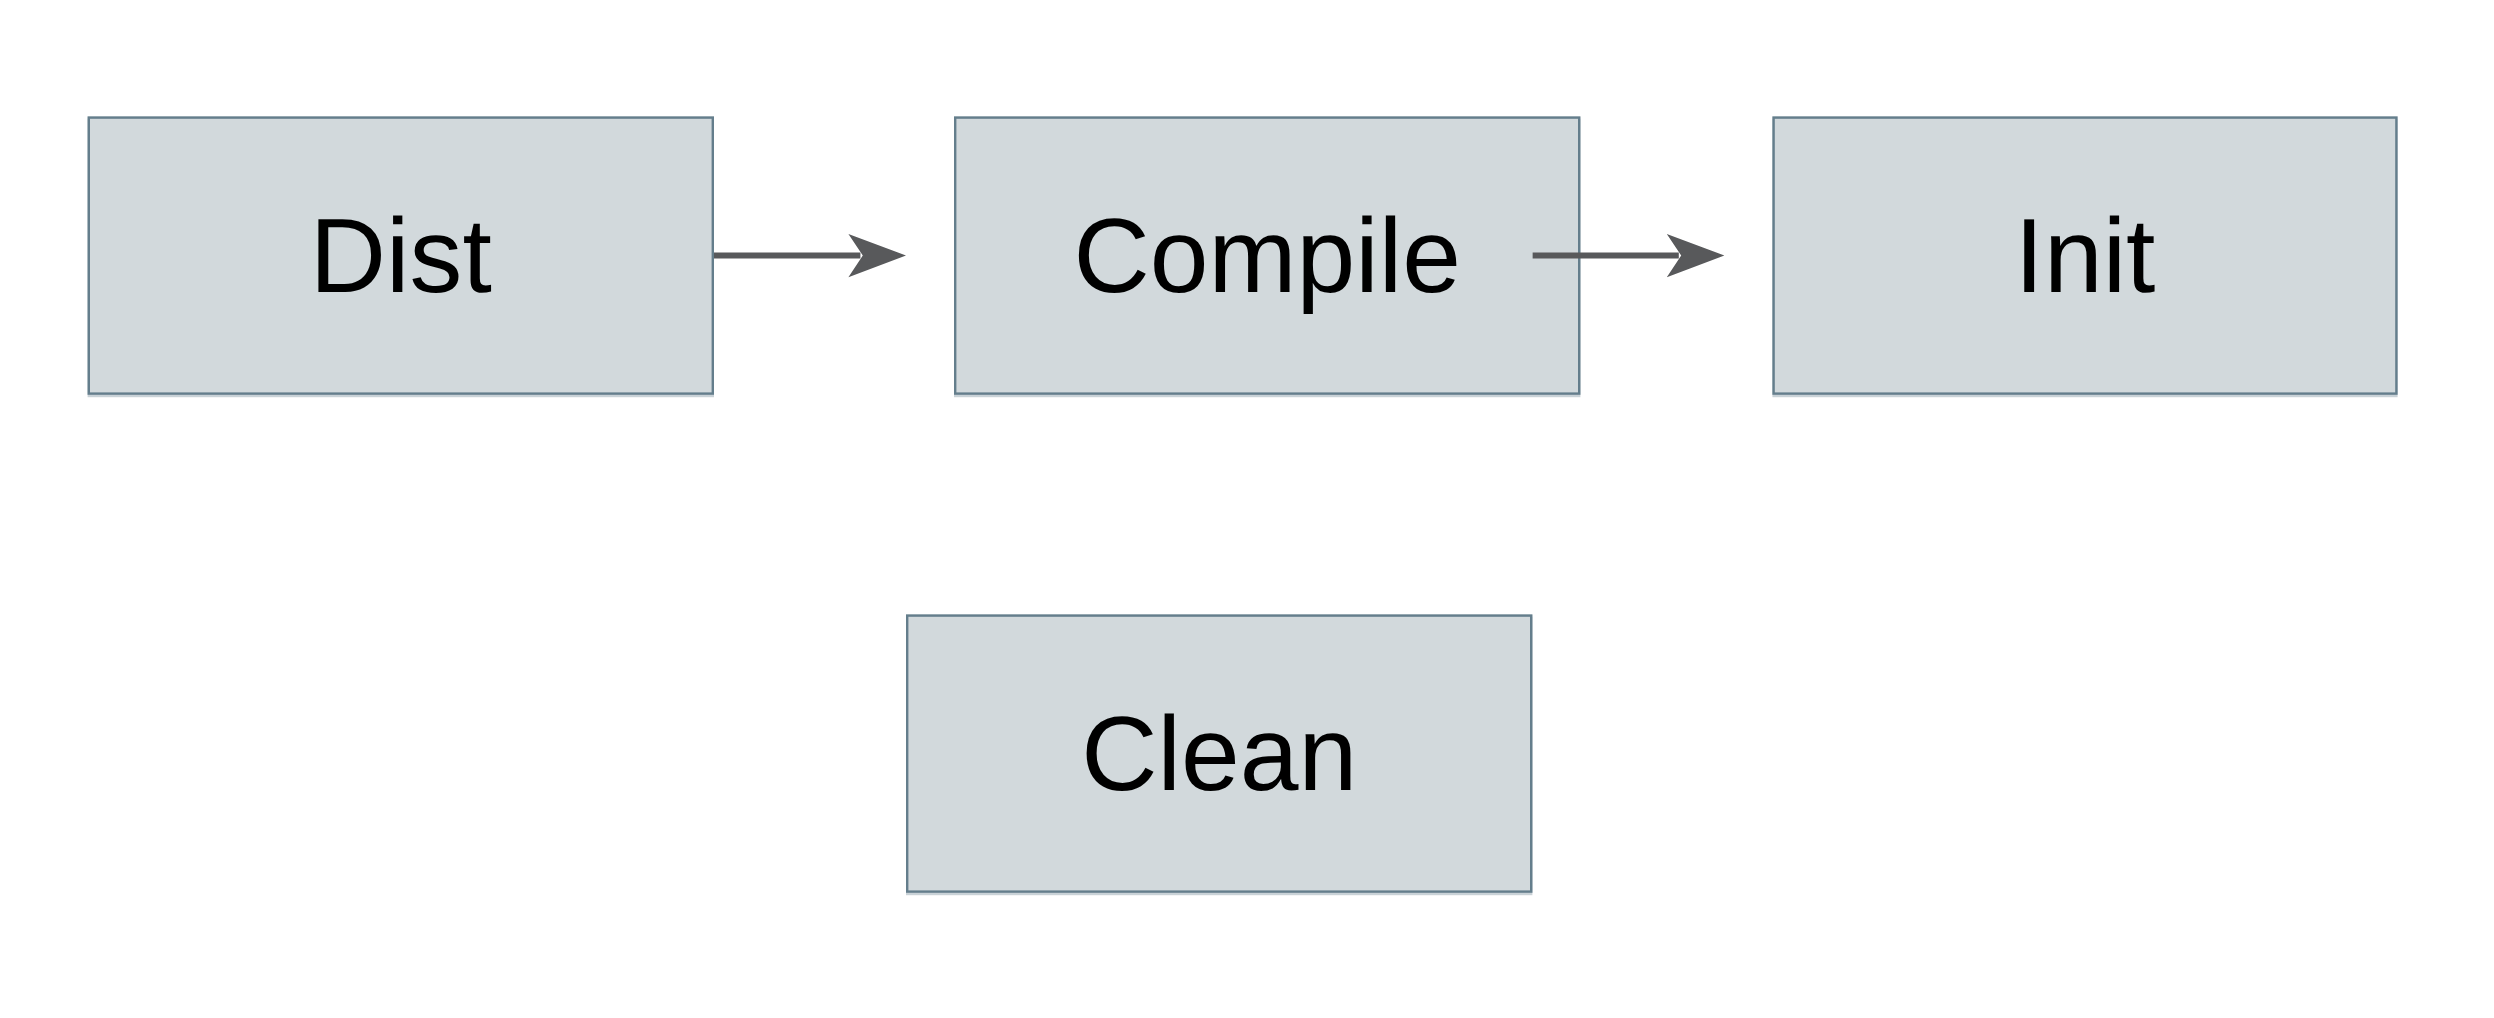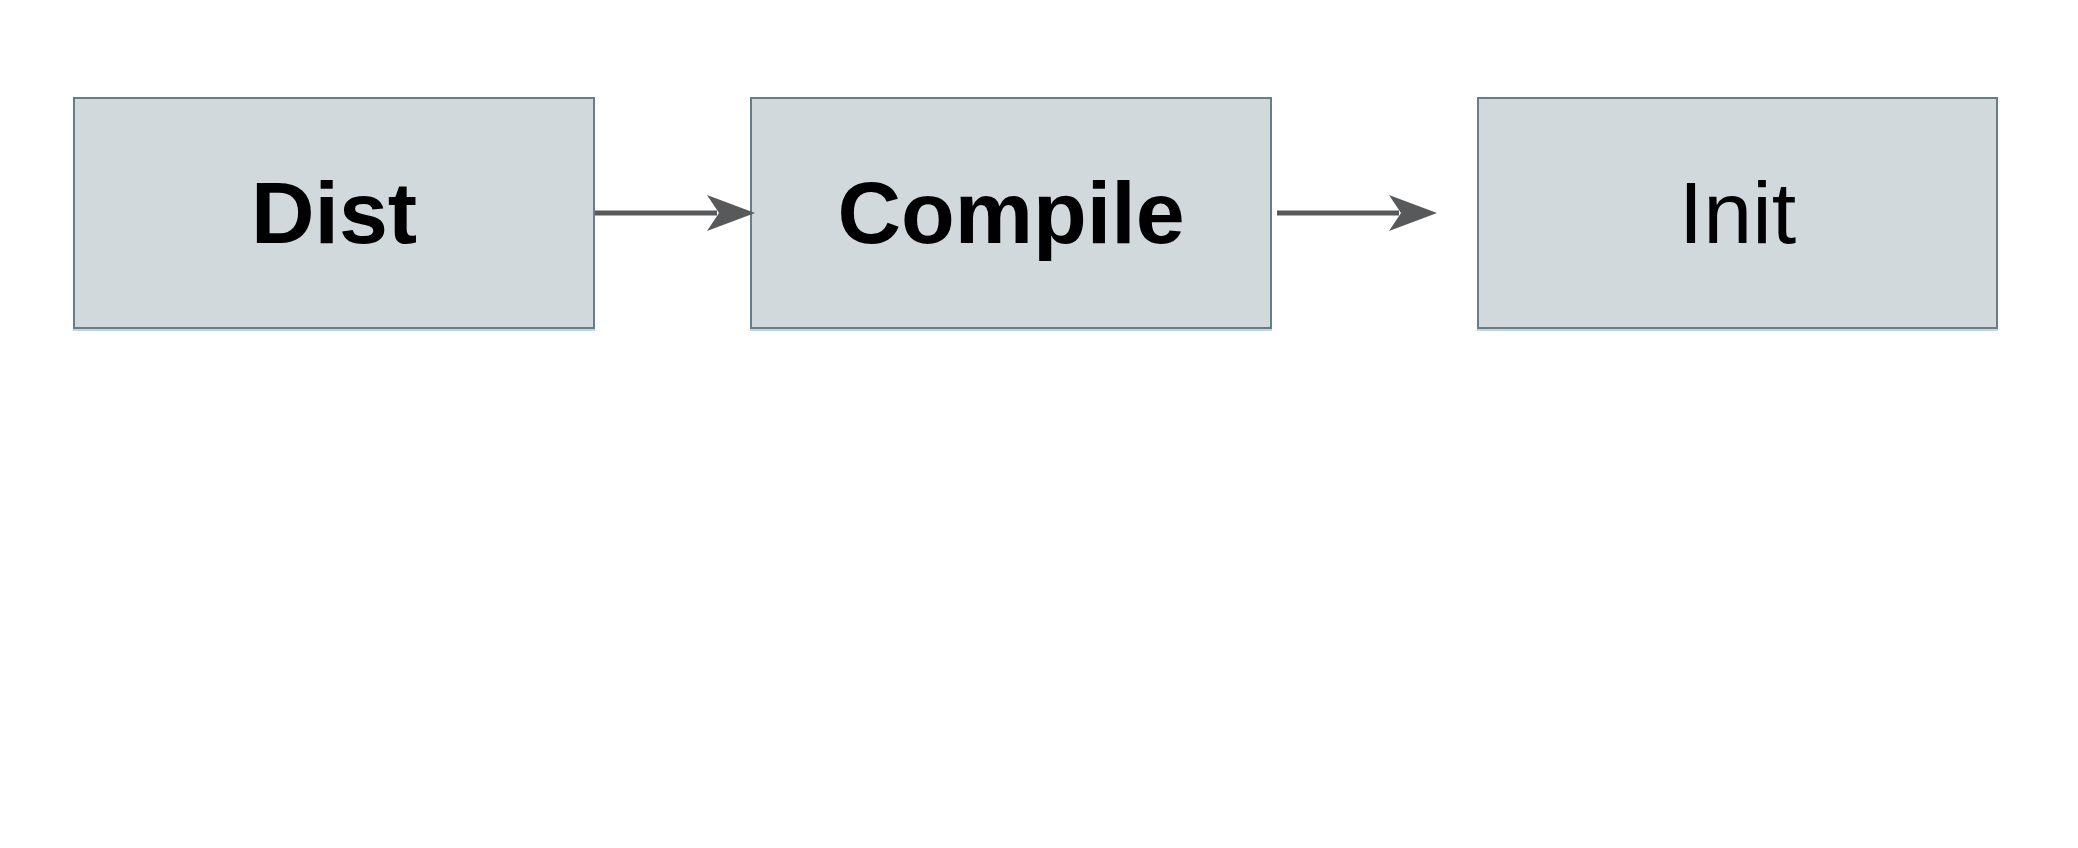--- a/index.html
+++ b/index.html
@@ -27,22 +27,22 @@
     justify-content: center;
     box-shadow: 0 2px 0 rgba(100, 126, 140, 0.35);
   }
   .node-label {
     color: #000000;
     font-size: 88px;
     line-height: 1;
     white-space: nowrap;
     letter-spacing: 0px;
   }
-  #node-dist    { left: 73px;   top: 97px; font-weight: bold;  }
-  #node-compile { left: 750px;  top: 97px; font-weight: bold;  }
+  #node-dist    { left: 73px;   top: 97px;  }
+  #node-compile { left: 795px;  top: 97px;  }
   #node-init    { left: 1437px; top: 97px; width: 521px; margin-left: 40px; }
   #node-clean   { left: 755px;  top: 512px; }
 
   .edge {
     position: absolute;
     width: 160px;
     height: 44px;
   }
   #edge-dist-compile  { left: 595px;  top: 191px; }
   #edge-compile-init  { left: 1277px; top: 191px; }
@@ -60,20 +60,23 @@
   </div>
 
   <div class="node" id="node-compile">
     <span class="node-label">Compile</span>
   </div>
 
   <div class="node" id="node-init">
     <span class="node-label">Init</span>
   </div>
 
+  <div class="node" id="node-clean">
+    <span class="node-label">Clean</span>
+  </div>
 
   <svg class="edge" id="edge-dist-compile" viewBox="0 0 160 44" xmlns="http://www.w3.org/2000/svg">
     <line x1="0" y1="22" x2="122" y2="22"></line>
     <polygon points="160,22 112,4 124,22 112,40"></polygon>
   </svg>
 
   <svg class="edge" id="edge-compile-init" viewBox="0 0 160 44" xmlns="http://www.w3.org/2000/svg">
     <line x1="0" y1="22" x2="122" y2="22"></line>
     <polygon points="160,22 112,4 124,22 112,40"></polygon>
   </svg>

